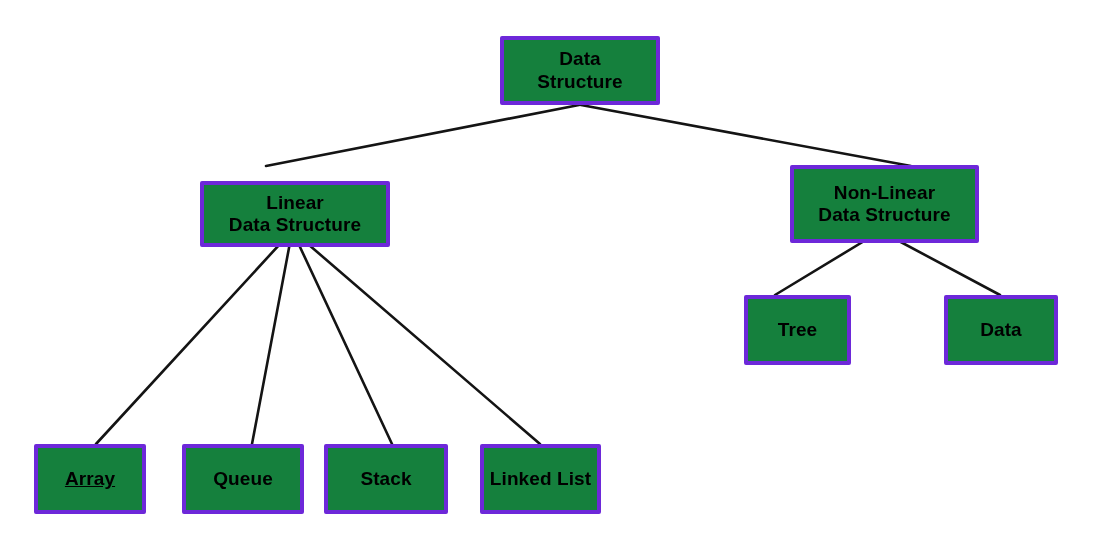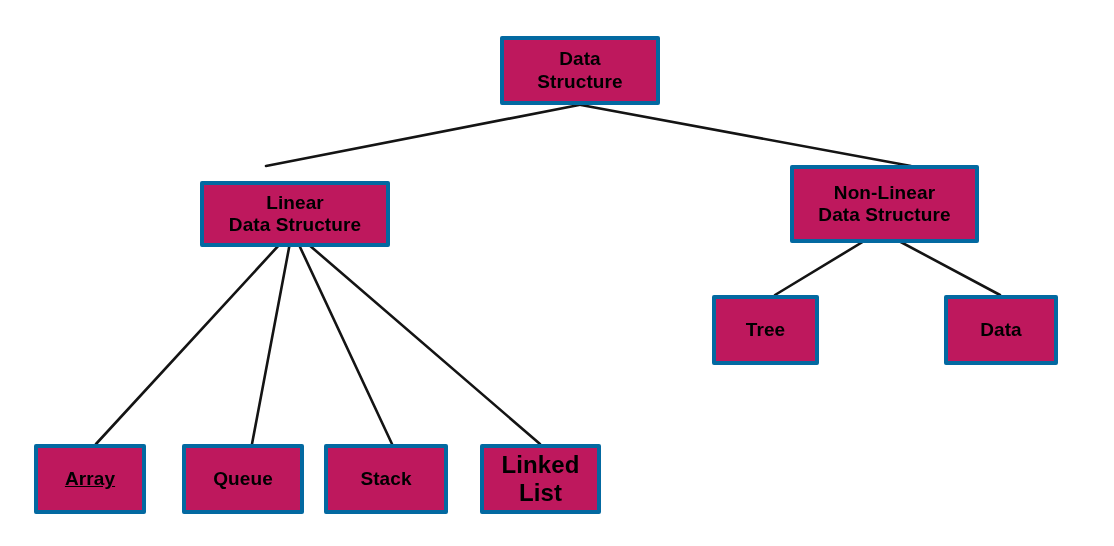--- a/index.html
+++ b/index.html
@@ -27,22 +27,22 @@
     position: absolute;
     left: 0;
     top: 0;
     width: 1114px;
     height: 546px;
     pointer-events: none;
   }
   .node {
     position: absolute;
     box-sizing: border-box;
-    background: #be185d;
-    border: 4px solid #0369a1;
+    background: #15803d;
+    border: 4px solid #6d28d9;
     border-radius: 2px;
     display: flex;
     align-items: center;
     justify-content: center;
     text-align: center;
     color: #000000;
     line-height: 1.18;
     font-weight: 700;
     letter-spacing: 0.1px;
     z-index: 2;
@@ -71,21 +71,21 @@
   }
   #node-nonlinear {
     left: 790px;
     top: 165px;
     width: 189px;
     height: 78px;
     font-size: 19px;
   }
   
   #node-tree {
-    left: 712px;
+    left: 744px;
     top: 295px;
     width: 107px;
     height: 70px;
     font-size: 19px;
   }
   #node-graph {
     left: 944px;
     top: 295px;
     width: 114px;
     height: 70px;
@@ -112,21 +112,21 @@
     top: 444px;
     width: 124px;
     height: 70px;
     font-size: 19px;
   }
   #node-linkedlist {
     left: 480px;
     top: 444px;
     width: 121px;
     height: 70px;
-    font-size: 24px;
+    font-size: 19px;
   }
 </style>
 </head>
 <body>
 
 <div id="diagram-canvas">
 
   <svg class="edge-layer" viewBox="0 0 1114 546" width="1114" height="546" aria-hidden="true">
     <g stroke="#141414" stroke-width="2.6" stroke-linecap="round" fill="none">
 

